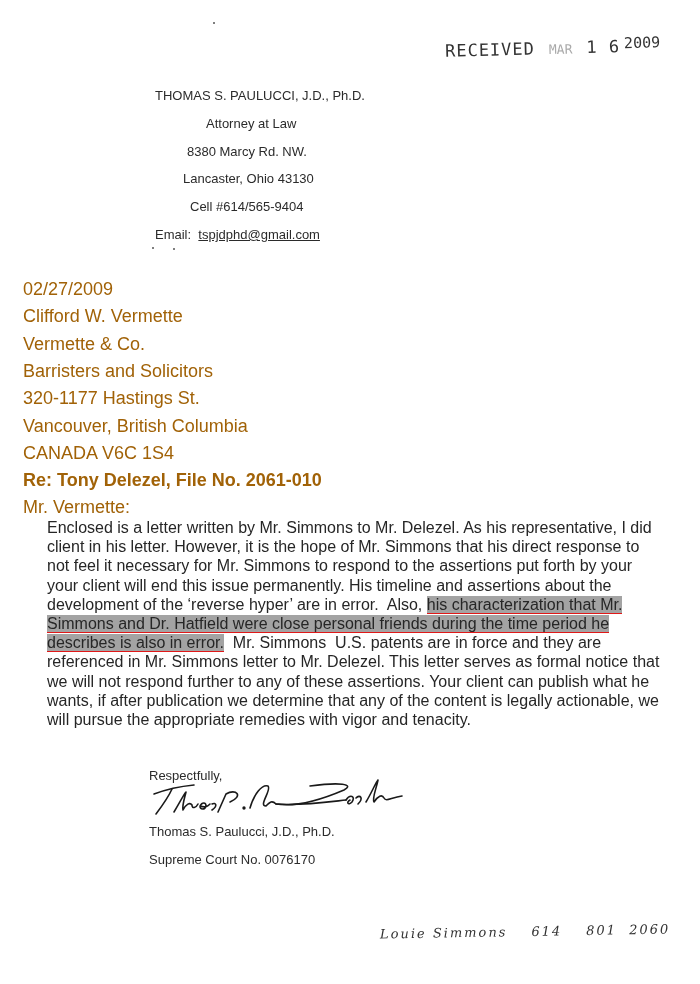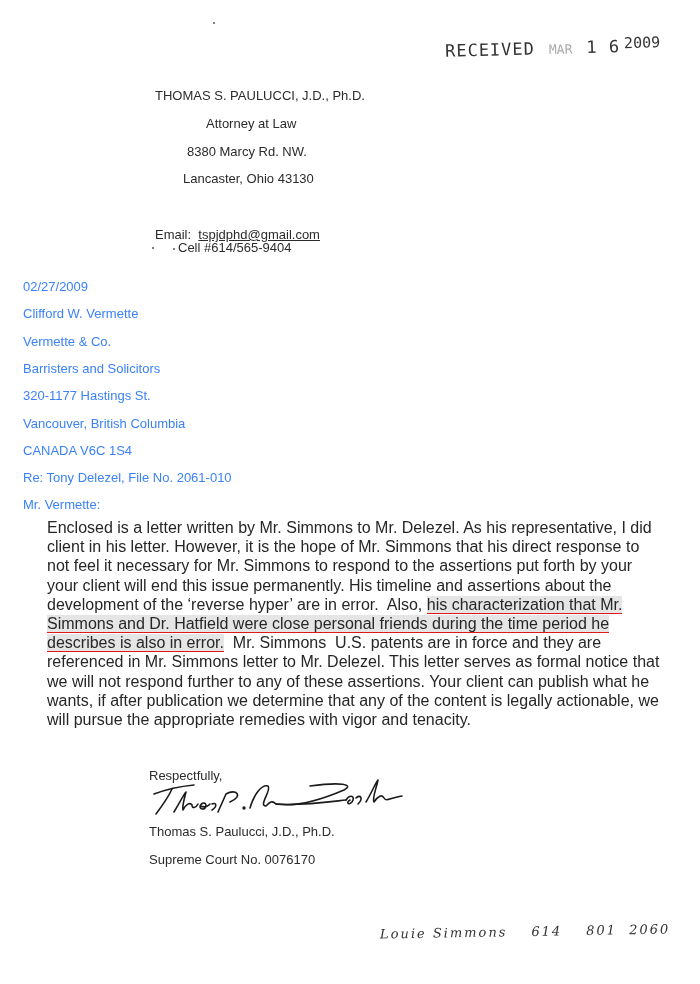--- a/index.html
+++ b/index.html
@@ -44,42 +44,42 @@
       line-height: 1;
     }
     .email-link {
       text-decoration: underline;
       color: #2b2b2b;
     }
     .addr-line {
       position: absolute;
       left: 23px;
       font-family: "Liberation Sans", sans-serif;
-      font-size: 13px;
-      color: #3b82f6;
+      font-size: 18px;
+      color: #a16207;
       white-space: nowrap;
       line-height: 1;
     }
     .body-para {
       position: absolute;
       left: 47px;
       top: 518px;
       width: 640px;
       font-family: "Liberation Sans", sans-serif;
       font-size: 16px;
       line-height: 19.2px;
       color: #262626;
     }
     .body-para .ln {
       display: block;
       white-space: nowrap;
       height: 19.2px;
     }
     .hl {
-      background: #e5e5e5;
+      background: #a3a3a3;
       border-bottom: 1.5px solid #e01818;
     }
     .sig-block {
       position: absolute;
       font-family: "Liberation Sans", sans-serif;
       font-size: 13px;
       color: #2b2b2b;
       white-space: nowrap;
       line-height: 1;
     }
@@ -116,38 +116,38 @@
 <div class="page">
 
   <div class="stamp">
     <span>RECEIVED</span><span class="faint">MAR</span><span class="day">1 6</span><span class="year">2009</span>
   </div>
 
   <div class="letterhead" style="left:155px; top:89px;">THOMAS S. PAULUCCI, J.D., Ph.D.</div>
   <div class="letterhead" style="left:206px; top:117px;">Attorney at Law</div>
   <div class="letterhead" style="left:187px; top:145px;">8380 Marcy Rd. NW.</div>
   <div class="letterhead" style="left:183px; top:172px;">Lancaster, Ohio 43130</div>
-  <div class="letterhead" style="left:178px; top:200px;margin-top:41px;">Cell #614/565-9404</div>
+  <div class="letterhead" style="left:190px; top:200px;">Cell #614/565-9404</div>
   <div class="letterhead" style="left:155px; top:228px;text-align:right;">
     <span>Email:</span>&nbsp;
     <span class="email-link">tspjdphd@gmail.com</span>
   </div>
 
   <div class="speck" style="left:152px; top:247px;"></div>
   <div class="speck" style="left:173px; top:248px;"></div>
   <div class="speck" style="left:213px; top:22px;"></div>
 
   <div class="addr-line" style="top:280px;">02/27/2009</div>
   <div class="addr-line" style="top:307px;">Clifford W. Vermette</div>
   <div class="addr-line" style="top:335px;">Vermette &amp; Co.</div>
   <div class="addr-line" style="top:362px;">Barristers and Solicitors</div>
   <div class="addr-line" style="top:389px;">320-1177 Hastings St.</div>
   <div class="addr-line" style="top:417px;">Vancouver, British Columbia</div>
   <div class="addr-line" style="top:444px;">CANADA V6C  1S4</div>
-  <div class="addr-line" style="top:471px;">Re:  Tony Delezel, File No. 2061-010</div>
+  <div class="addr-line" style="top:471px;font-weight:bold;">Re:  Tony Delezel, File No. 2061-010</div>
   <div class="addr-line" style="top:498px;">Mr. Vermette:</div>
 
   <div class="body-para">
     <span class="ln">Enclosed is a letter written by Mr. Simmons to Mr. Delezel.   As his representative, I did</span>
     <span class="ln">client in his letter.  However, it is the hope of Mr. Simmons that his direct response to</span>
     <span class="ln">not feel it necessary for Mr. Simmons to respond to the assertions put forth by your</span>
     <span class="ln">your client will end this issue permanently.  His timeline and assertions about the</span>
     <span class="ln"><span style="white-space:pre;">development of the ‘reverse hyper’ are in error.  Also, </span><span class="hl">his characterization that Mr.</span></span>
     <span class="ln"><span class="hl">Simmons and Dr. Hatfield were close personal friends during the time period he</span></span>
     <span class="ln"><span class="hl">describes is also in error.</span><span style="white-space:pre;">  Mr. Simmons  U.S. patents are in force and they are</span></span>

